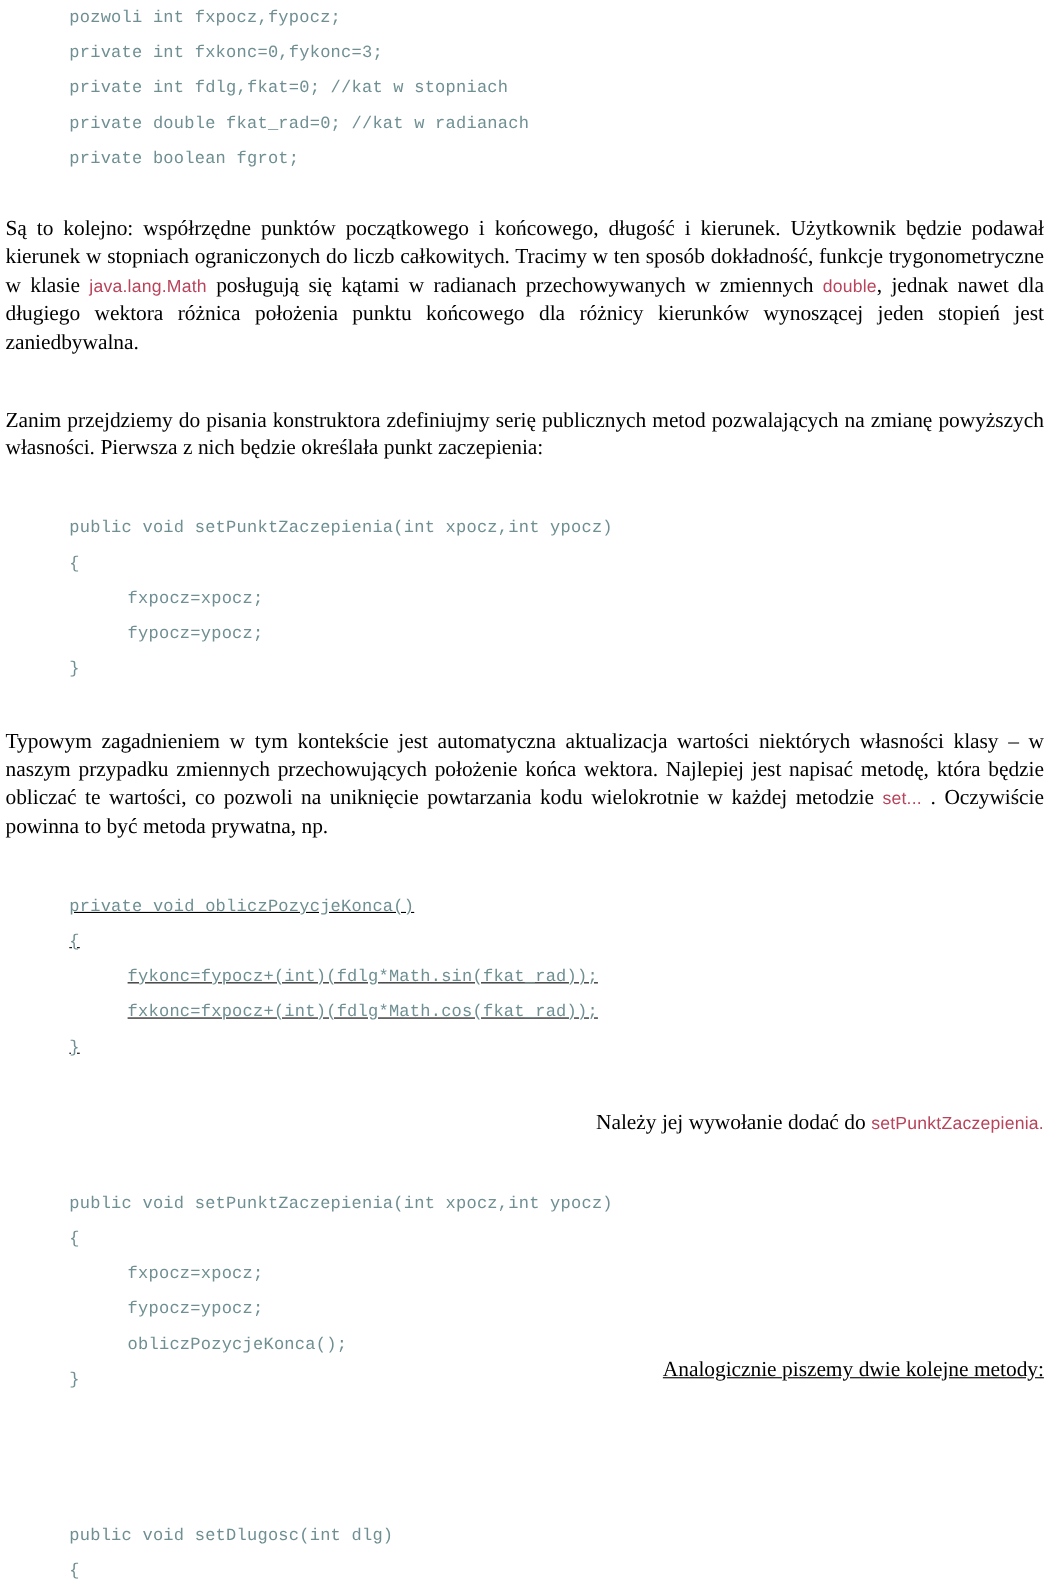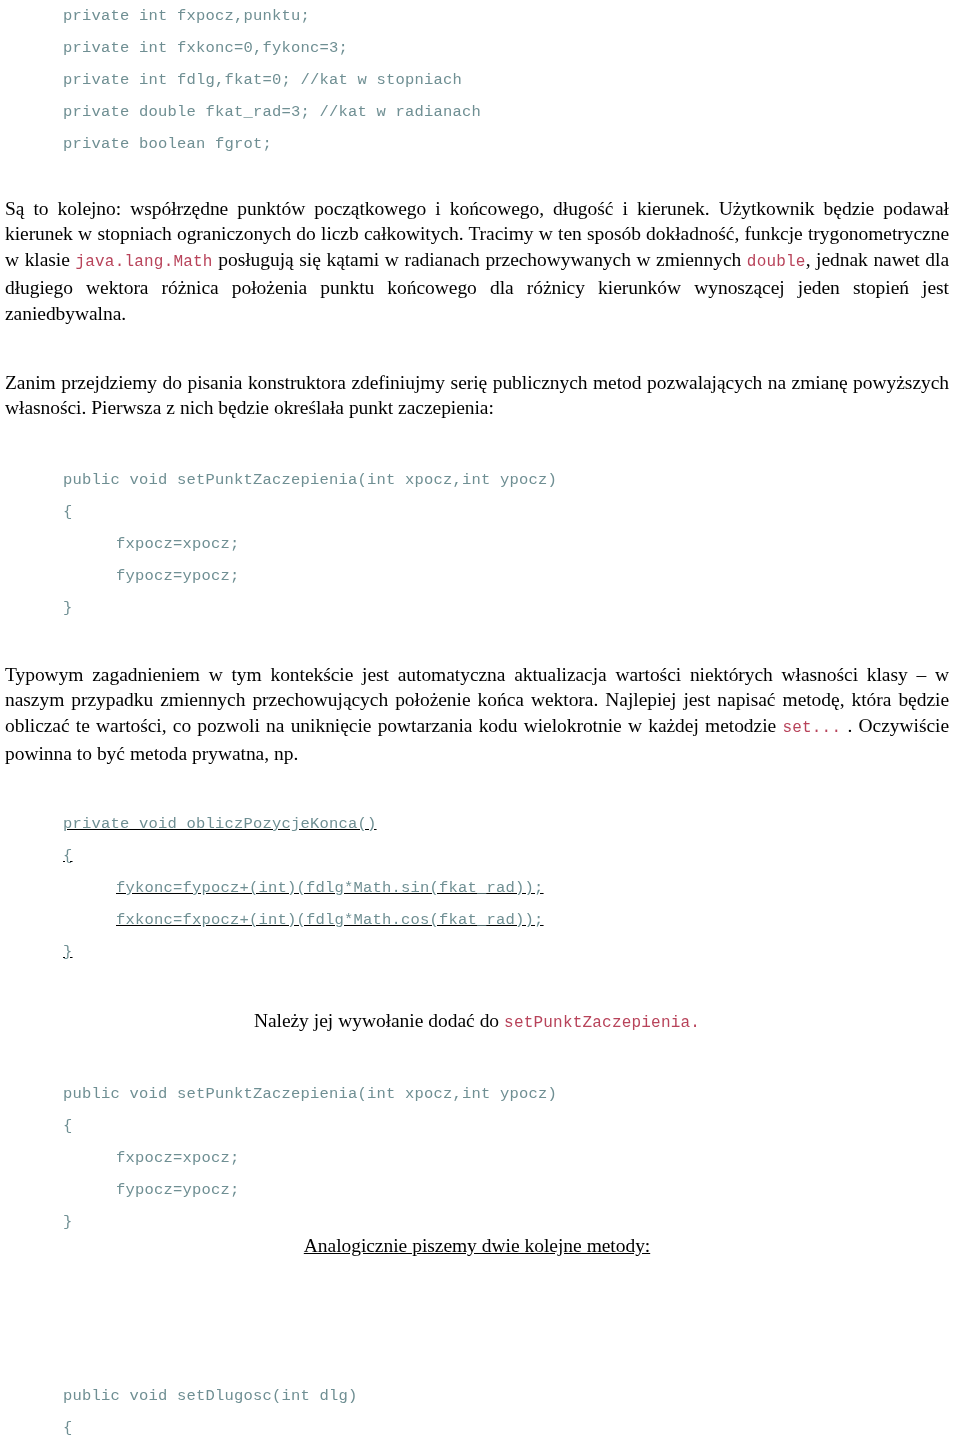--- a/index.html
+++ b/index.html
@@ -44,45 +44,45 @@
 
   
   .para {
     position: absolute;
     left: 5px;
     width: 944px;
     font-family: "Liberation Serif", "DejaVu Serif", serif;
     font-size: 19.5px;
     line-height: 25.4px;
     color: #000000;
-    text-align: center;
+    text-align: right;
     letter-spacing: -0.05px;
     word-spacing: 0.2px;
   }
   .para.justified {
     text-align: justify;
     text-align-last: left;
   }
   code.inline {
-    font-family: Liberation Mono, monospace;
+    font-family: Liberation Sans, sans-serif;
     color: #b8435a;
     font-size: 16px;
     letter-spacing: 0.2px;
   }
 </style>
 </head>
 <body>
 
 <div class="page">
 
   <div class="code-block" style="top:0px;">
-      <div class="code-line lvl0">private int fxpocz,punktu;</div>
+      <div class="code-line lvl0">pozwoli int fxpocz,fypocz;</div>
       <div class="code-line lvl0">private int fxkonc=0,fykonc=3;</div>
       <div class="code-line lvl0">private int fdlg,fkat=0; //kat w stopniach</div>
-      <div class="code-line lvl0">private double fkat_rad=3; //kat w radianach</div>
+      <div class="code-line lvl0">private double fkat_rad=0; //kat w radianach</div>
       <div class="code-line lvl0">private boolean fgrot;</div>
     </div>
 
   <div class="para justified" style="top:196px;"><span>Są to kolejno: współrzędne punktów początkowego i końcowego, długość i kierunek. Użytkownik będzie podawał kierunek w stopniach ograniczonych do liczb całkowitych. Tracimy w ten sposób dokładność, funkcje trygonometryczne w klasie </span><code class="inline">java.lang.Math</code><span> posługują się kątami w radianach przechowywanych w zmiennych </span><code class="inline">double</code><span>, jednak nawet dla długiego wektora różnica położenia punktu końcowego dla różnicy kierunków wynoszącej jeden stopień jest zaniedbywalna.</span></div>
 
   <div class="para justified" style="top:370px;"><span>Zanim przejdziemy do pisania konstruktora zdefiniujmy serię publicznych metod pozwalających na zmianę powyższych własności. Pierwsza z nich będzie określała punkt zaczepienia:</span></div>
 
   <div class="code-block" style="top:464px;">
       <div class="code-line lvl0">public void setPunktZaczepienia(int xpocz,int ypocz)</div>
       <div class="code-line lvl0">{</div>
@@ -101,20 +101,21 @@
       <div class="code-line lvl0">}</div>
     </div>
 
   <div class="para" style="top:1008px;"><span>Należy jej wywołanie dodać do </span><code class="inline">setPunktZaczepienia.</code></div>
 
   <div class="code-block" style="top:1078px;">
       <div class="code-line lvl0">public void setPunktZaczepienia(int xpocz,int ypocz)</div>
       <div class="code-line lvl0">{</div>
       <div class="code-line lvl1">fxpocz=xpocz;</div>
       <div class="code-line lvl1">fypocz=ypocz;</div>
+      <div class="code-line lvl1">obliczPozycjeKonca();</div>
       <div class="code-line lvl0">}</div>
     </div>
 
   <div class="para" style="top:1233px;text-decoration:underline;"><span>Analogicznie piszemy dwie kolejne metody:</span></div>
 
   <div class="code-block" style="top:1380px;">
       <div class="code-line lvl0">public void setDlugosc(int dlg)</div>
       <div class="code-line lvl0">{</div>
     </div>
 

